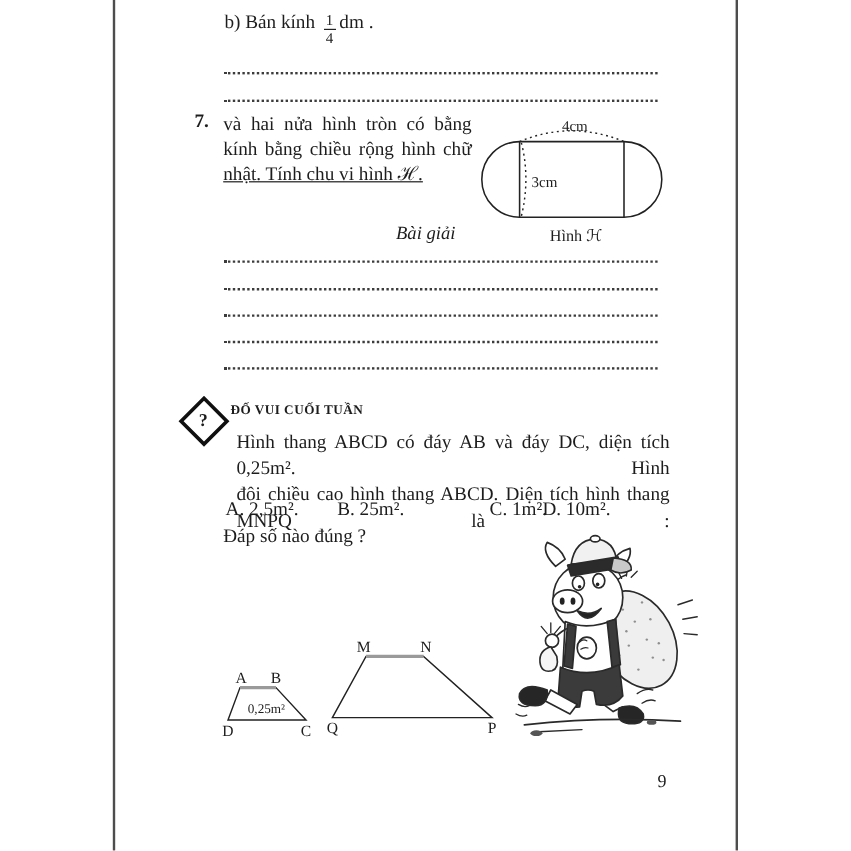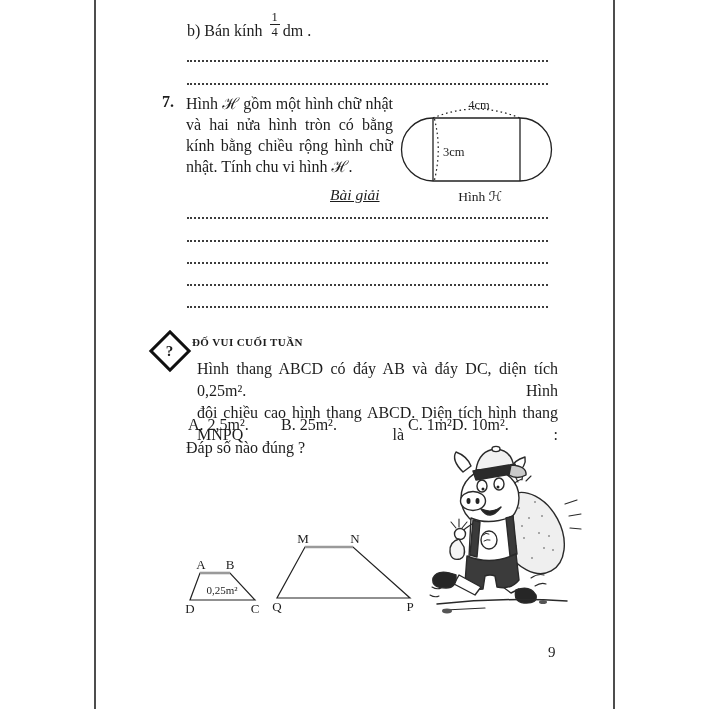--- a/index.html
+++ b/index.html
@@ -3,30 +3,30 @@
 <meta charset="utf-8">
 <style>
   html,body{margin:0;padding:0;background:#fff;}
   #page{
     position:relative;width:709px;height:709px;background:#fff;overflow:hidden;
     font-family:"Liberation Serif","DejaVu Serif",serif;color:#1d1d1d;
   }
   .vrule{position:absolute;top:0;width:2px;height:709px;background:#4d4d4d;}
   .abs{position:absolute;}
   
-  .exline{display:flex;align-items:flex-end;font-size:16px;gap:6px;}
+  .exline{display:flex;align-items:flex-start;font-size:16px;gap:6px;}
   .frac{display:inline-flex;flex-direction:column;align-items:center;font-size:12.5px;line-height:1.15;margin:0 1px;}
   .frac .den{border-top:1.2px solid #222;padding:0 2px;}
   
   .dotline{position:absolute;left:187px;width:361px;height:0;border-bottom:2px dotted #3c3c3c;}
   
   .pnum{font-weight:bold;font-size:16px;}
   .p7text{width:207px;font-size:16px;line-height:21px;}
   .p7text .ln{text-align:justify;text-align-last:justify;}
-  .p7text .ln:last-child{text-align-last:left;}
+  .p7text .ln:last-child{text-align-last:left;text-decoration:underline;}
   .solution{font-style:italic;font-size:15.5px;}
   
   .diamond{width:24px;height:24px;border:3px solid #101010;transform:rotate(45deg);
     display:flex;align-items:center;justify-content:center;background:#fff;}
   .diamond span{transform:rotate(-45deg);font-weight:bold;font-size:15px;font-family:"Liberation Serif",serif;}
   .quiztitle{font-weight:bold;font-size:11px;letter-spacing:.4px;}
   .quiztext{width:361px;font-size:16px;line-height:22px;}
   .quiztext .ln{text-align:justify;text-align-last:justify;}
   .opt{position:absolute;font-size:16px;top:416px;}
   .prompt{font-size:16px;text-align:center;}
@@ -48,26 +48,25 @@
       <span class="den">4</span>
     </span>
     <span style="margin-left:-4px;">dm .</span>
   </div>
 
   <div class="dotline" style="top:60px;"></div>
   <div class="dotline" style="top:83px;"></div>
 
   <div class="abs pnum" style="left:162px;top:93px;">7.</div>
   <div class="abs p7text" style="left:186px;top:93px;">
-    <div class="ln">Hình ℋ gồm một hình chữ nhật</div>
     <div class="ln">và hai nửa hình tròn có bằng</div>
     <div class="ln">kính bằng chiều rộng hình chữ</div>
     <div class="ln">nhật. Tính chu vi hình ℋ.</div>
   </div>
-  <div class="abs solution" style="left:330px;top:186px;text-decoration:underline;">Bài giải</div>
+  <div class="abs solution" style="left:330px;top:186px;">Bài giải</div>
 
   <svg class="abs" style="left:395px;top:96px;" width="170" height="112" viewBox="0 0 170 112">
     <path d="M38,22 L125,22 A31.5,31.5 0 0 1 125,85 L38,85 A31.5,31.5 0 0 1 38,22 Z" fill="none" stroke="#222" stroke-width="1.3"></path>
     <line x1="38" y1="22" x2="38" y2="85" stroke="#222" stroke-width="1.3"></line>
     <line x1="125" y1="22" x2="125" y2="85" stroke="#222" stroke-width="1.3"></line>
     <path d="M38,22 Q81,4 125,22" fill="none" stroke="#222" stroke-width="1.2" stroke-dasharray="1.6,3"></path>
     <path d="M39.5,23 Q47,53 39.5,84" fill="none" stroke="#222" stroke-width="1.2" stroke-dasharray="1.6,3"></path>
     <text x="84" y="13" font-size="12.5" text-anchor="middle">4cm</text>
     <text x="48" y="60" font-size="12.5">3cm</text>
     <text x="85" y="105" font-size="13.5" text-anchor="middle">Hình ℋ</text>

